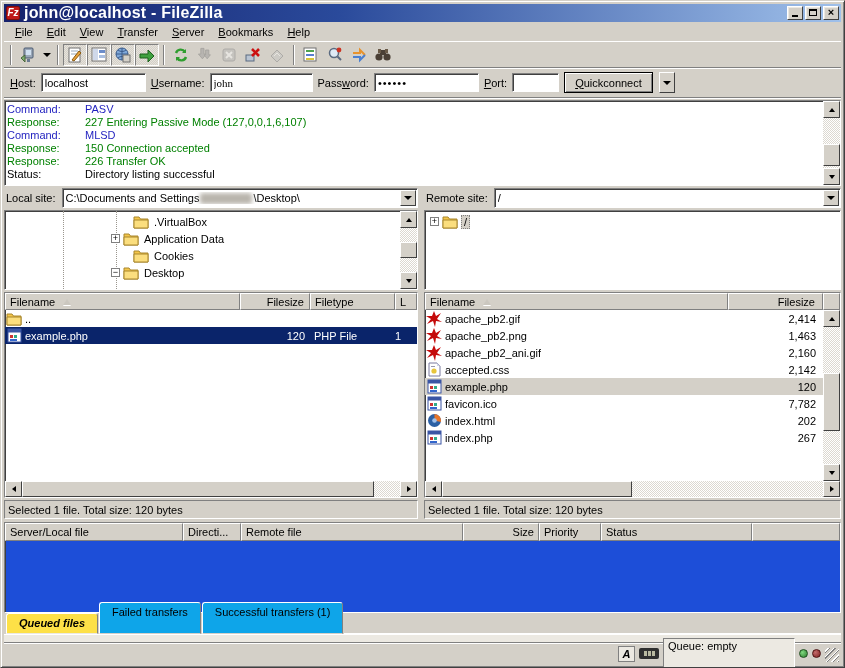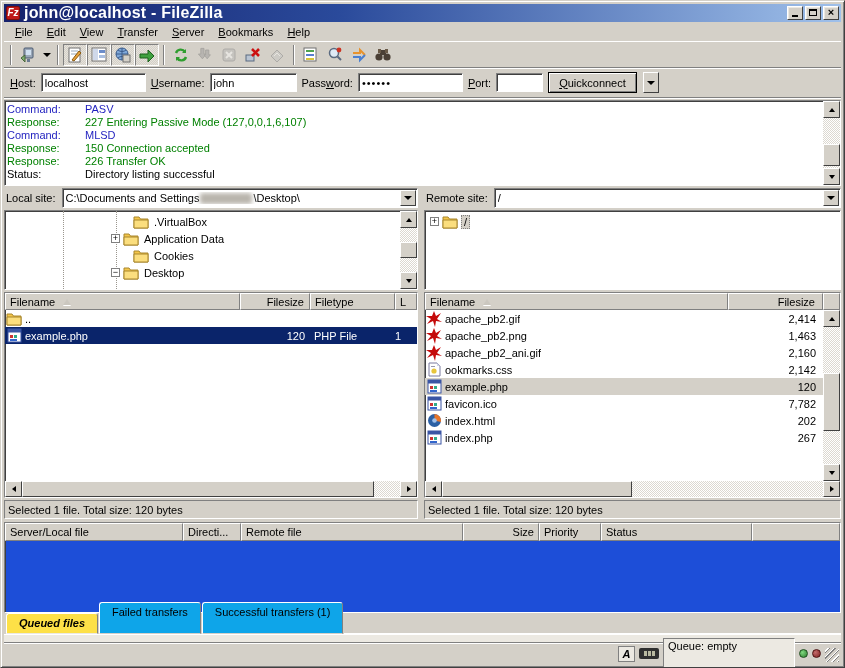--- a/index.html
+++ b/index.html
@@ -27,21 +27,21 @@
   .toolbar { height:26px; flex:0 0 26px; display:flex; align-items:center; padding-left:2px; border-bottom:1px solid #808080; box-shadow:0 1px 0 #fff; }
   .tsep { width:2px; height:20px; border-left:1px solid #808080; border-right:1px solid #fff; margin:0 4px; }
   .tbtn { width:24px; height:22px; display:flex; align-items:center; justify-content:center; border:1px solid transparent; }
   .tbtn.pressed { border-color:#808080 #fff #fff #808080; background:conic-gradient(#E6E3DC 25%,#D4D0C8 0 50%,#E6E3DC 0 75%,#D4D0C8 0) 0 0/2px 2px; }
   .tbtn.drop { width:13px; }
   .tbtn svg { display:block; }
   .dis { opacity:.45; filter:grayscale(1); }
   
   .qcbar { height:30px; flex:0 0 30px; display:flex; align-items:center; gap:5px; padding-left:6px; border-bottom:1px solid #808080; box-shadow:0 1px 0 #fff; }
   .field { background:#fff; border:1px solid; border-color:#808080 #fff #fff #808080; box-shadow:inset 1px 1px 0 #404040; height:19px; padding:2px 3px; font:11px "Liberation Sans",sans-serif; }
-  .f-host{width:105px;} .f-user{width:87px;} .f-pass{width:105px; letter-spacing:1px;} .f-port{width:47px;}
+  .f-host{width:105px;} .f-user{width:103px;font-family:Liberation Serif, serif;} .f-pass{width:105px; letter-spacing:1px;} .f-port{width:47px;}
   .qc-btn { height:21px; background:#D4D0C8; border:1px solid #000; box-shadow:inset 1px 1px 0 #fff, inset -1px -1px 0 #808080; padding:2px 10px; font:11px "Liberation Sans",sans-serif; }
   .qc-drop { width:16px; height:21px; background:#D4D0C8; border:1px solid; border-color:#fff #404040 #404040 #fff; display:flex; align-items:center; justify-content:center; margin-left:1px; }
   .arrow-down { width:0; height:0; border-left:4px solid transparent; border-right:4px solid transparent; border-top:4px solid #000; }
   
   .logwrap { flex:0 0 86px; margin:2px 0; display:flex; border:1px solid; border-color:#808080 #fff #fff #808080; box-shadow:inset 1px 1px 0 #404040; background:#fff; }
   .log { flex:1; padding:2px 0 0 2px; overflow:hidden; }
   .logline { display:flex; line-height:13px; }
   .loglabel { width:78px; flex:0 0 78px; }
   
   .vscroll { width:17px; flex:0 0 17px; background:conic-gradient(#fff 25%,#DCD8D0 0 50%,#fff 0 75%,#DCD8D0 0) 0 0/2px 2px; display:flex; flex-direction:column; }
@@ -517,21 +517,21 @@
             <div class="frow">
               <span class="rc-name">
                   <span class="ficon">
                     <svg width="15" height="15" viewBox="0 0 15 15">
                       <path d="M2 1 h8 l3 3 v10 H2 z" fill="#fff" stroke="#7A7A9E"></path>
                       <path d="M10 1 l3 3 h-3 z" fill="#cfd4e8"></path>
                       <circle cx="7" cy="9" r="2.6" fill="#E8C53A"></circle>
                       <line x1="4" y1="4.5" x2="8" y2="4.5" stroke="#99a"></line>
                     </svg>
                   </span>
-                  <span class="fname">ookmarks.css</span>
+                  <span class="fname">accepted.css</span>
                 </span>
               <span class="rc-size num">2,142</span>
             </div>
             <div class="frow selgray">
               <span class="rc-name">
                   <span class="ficon">
                     <svg width="15" height="15" viewBox="0 0 15 15">
                       <rect x="1" y="1" width="13" height="13" fill="#fff" stroke="#3A55A4"></rect>
                       <rect x="1" y="1" width="13" height="3.5" fill="#3A55A4"></rect>
                       <rect x="3" y="7" width="3" height="3" fill="#C33"></rect>

